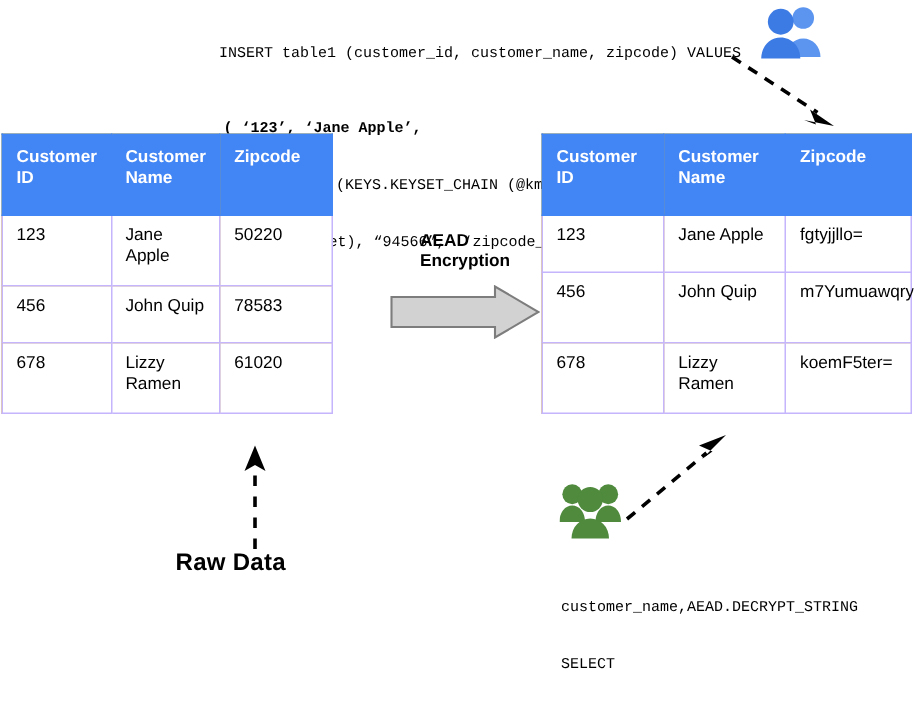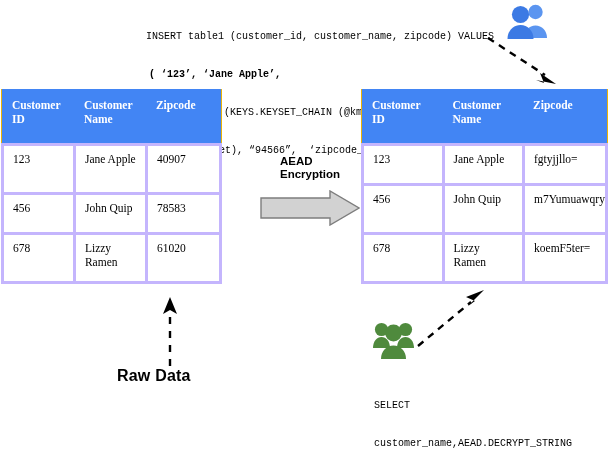--- a/index.html
+++ b/index.html
@@ -12,37 +12,36 @@
     font-family:Liberation Mono, monospace;
     font-size:10px;
     line-height:12.6px;
     white-space:pre;
     color:#000;
   }
   #insert-sql{ left:141px; top:6px; text-align:left; }
   #insert-sql .ln{display:block;}
   #insert-sql .ln.b{font-weight:bold;letter-spacing:0px;}
   #insert-sql .ln.l1{padding-left:5px;}
-  #insert-sql .ln.l2{padding-left:8px;}
+  #insert-sql .ln.l2{padding-left:8px;margin-top:12px;}
   #insert-sql .ln.l3{padding-left:5px;}
   #insert-sql .ln.l4{padding-left:0px;}
 
   #select-sql{ left:374px; top:375px; }
   #select-sql .ln{display:block;}
 
   
   .dtable{
     position:absolute;
     border-collapse:collapse;
     table-layout:fixed;
     background:#eab308;
-    font-family:Liberation Serif, serif;
   }
   .dtable td,.dtable th{
-    border:3px solid #c4b5fd;
+    border:1px solid #c4b5fd;
     vertical-align:top;
     padding:7px 8px 6px 9px;
     font-size:11.5px;
     line-height:13.5px;
     text-align:left;
     font-weight:normal;
     color:#000;
     background:#fff;
   }
   .dtable th{
@@ -117,21 +116,21 @@
     <tr>
       <th>Customer ID</th>
       <th>Customer Name</th>
       <th>Zipcode</th>
     </tr>
   </thead>
   <tbody>
     <tr class="row-tall">
       <td>123</td>
       <td>Jane Apple</td>
-      <td>40907</td>
+      <td>50220</td>
     </tr>
     <tr class="row-short">
       <td>456</td>
       <td>John Quip</td>
       <td>78583</td>
     </tr>
     <tr class="row-tall">
       <td>678</td>
       <td>Lizzy Ramen</td>
       <td>61020</td>
@@ -192,19 +191,19 @@
   <circle cx="20.5" cy="13" r="8.4" fill="#4f8a3d"></circle>
   <path d="M8 39c0-7.8 5.6-13.4 12.5-13.4S33 31.2 33 39z" fill="#4f8a3d"></path>
 </svg>
 
 <svg class="dashed-svg" id="arrow-select" viewBox="0 0 72 62">
   <line x1="2" y1="58" x2="55" y2="14" stroke="#000" stroke-width="2.4" stroke-dasharray="7,6"></line>
   <polygon points="68,2 50,9 59,13 52,18" fill="#000"></polygon>
 </svg>
 
 <div class="code" id="select-sql">
+  <span class="ln">customer_name,AEAD.DECRYPT_STRING</span>
   <span class="ln">SELECT</span>
-  <span class="ln">customer_name,AEAD.DECRYPT_STRING</span>
   
   
   
   
 </div>
 
 </body></html>

